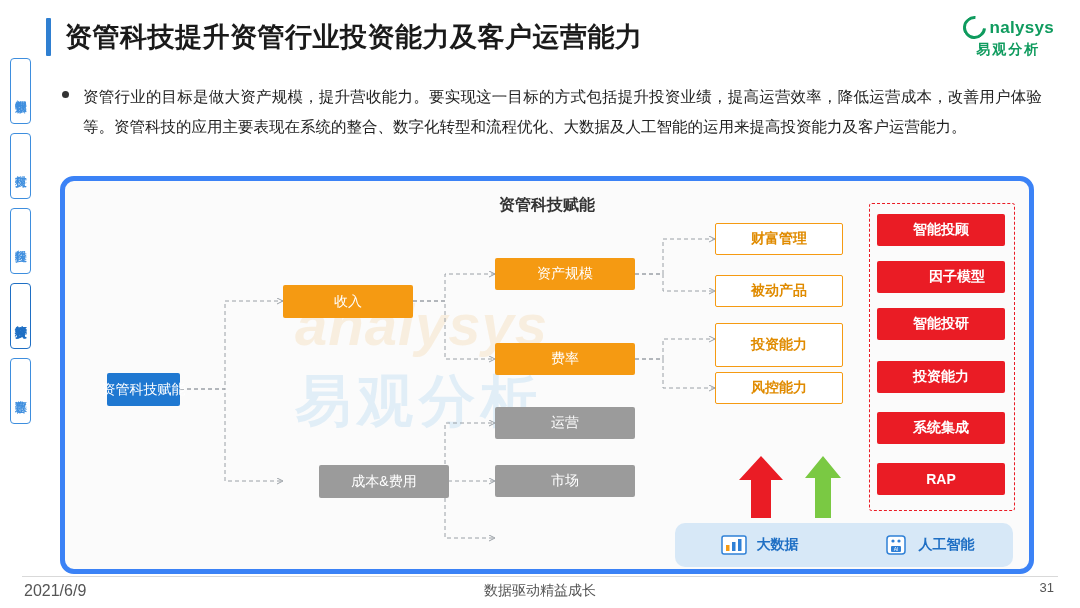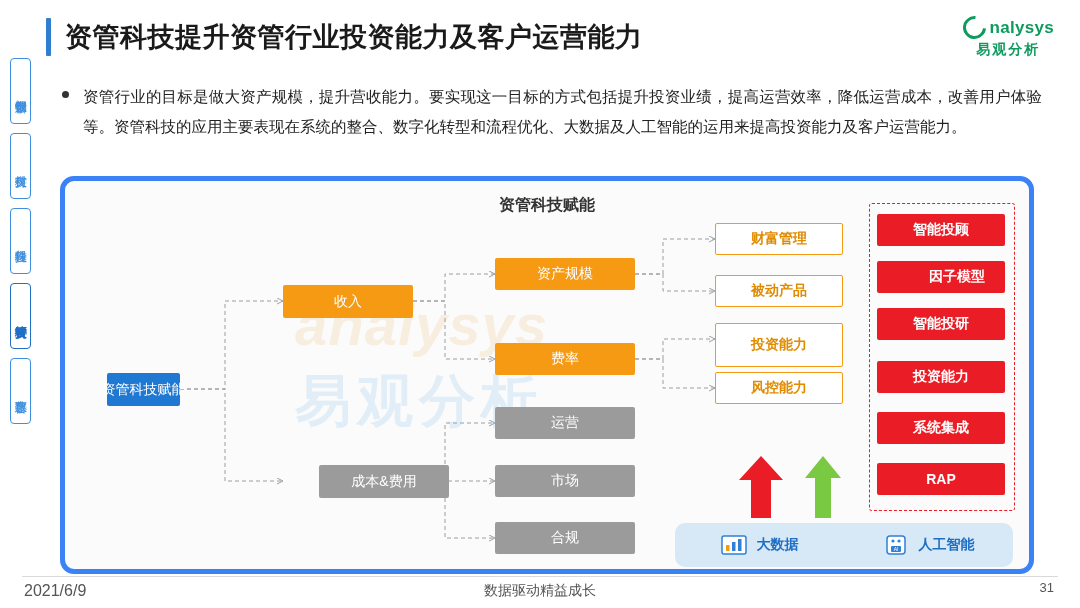--- a/index.html
+++ b/index.html
@@ -197,23 +197,20 @@
     </div>
   <div class="node n-orange" style="left:430px;top:162px;width:140px;height:32px;">
       <span>费率</span>
     </div>
   <div class="node n-gray" style="left:430px;top:226px;width:140px;height:32px;">
       <span>运营</span>
     </div>
   <div class="node n-gray" style="left:430px;top:284px;width:140px;height:32px;">
       <span>市场</span>
     </div>
-  <div class="node n-gray" style="left:430px;top:341px;width:140px;height:32px;">
-      <span>合规</span>
-    </div>
 
   <div class="node n-white-orange" style="left:650px;top:42px;width:128px;height:32px;">
       <span>财富管理</span>
     </div>
   <div class="node n-white-orange" style="left:650px;top:94px;width:128px;height:32px;">
       <span>被动产品</span>
     </div>
   <div class="node n-white-orange" style="left:650px;top:142px;width:128px;height:44px;">
       <span>投资能力</span>
     </div>

